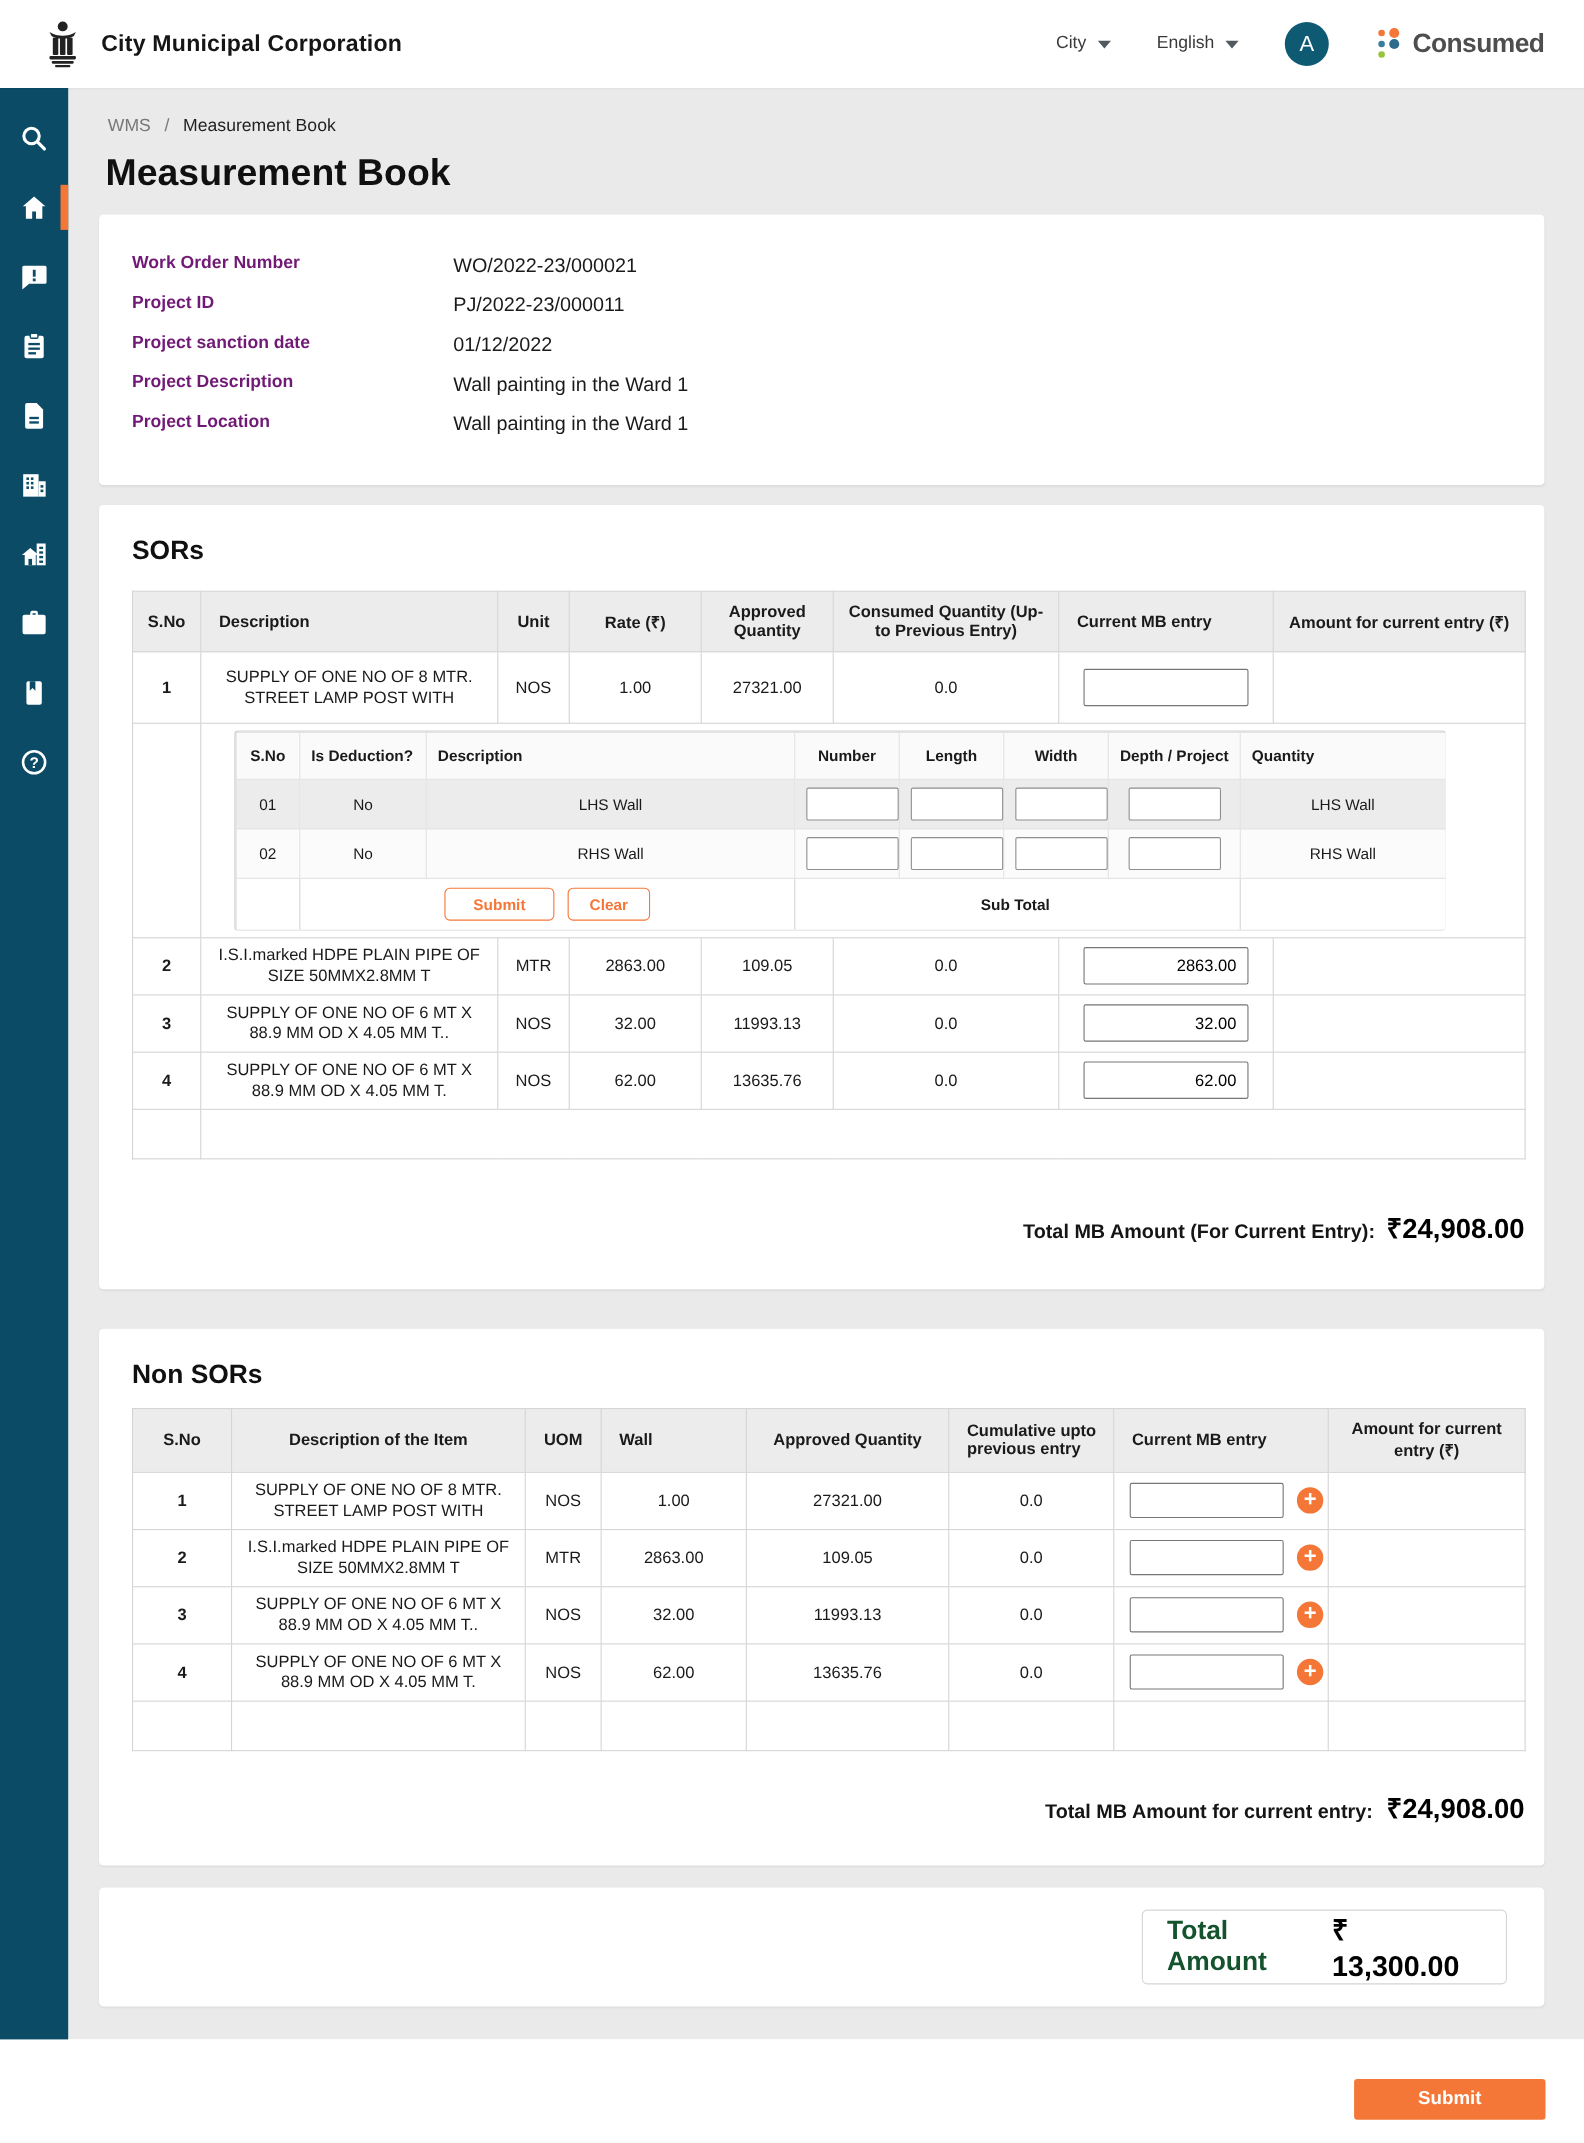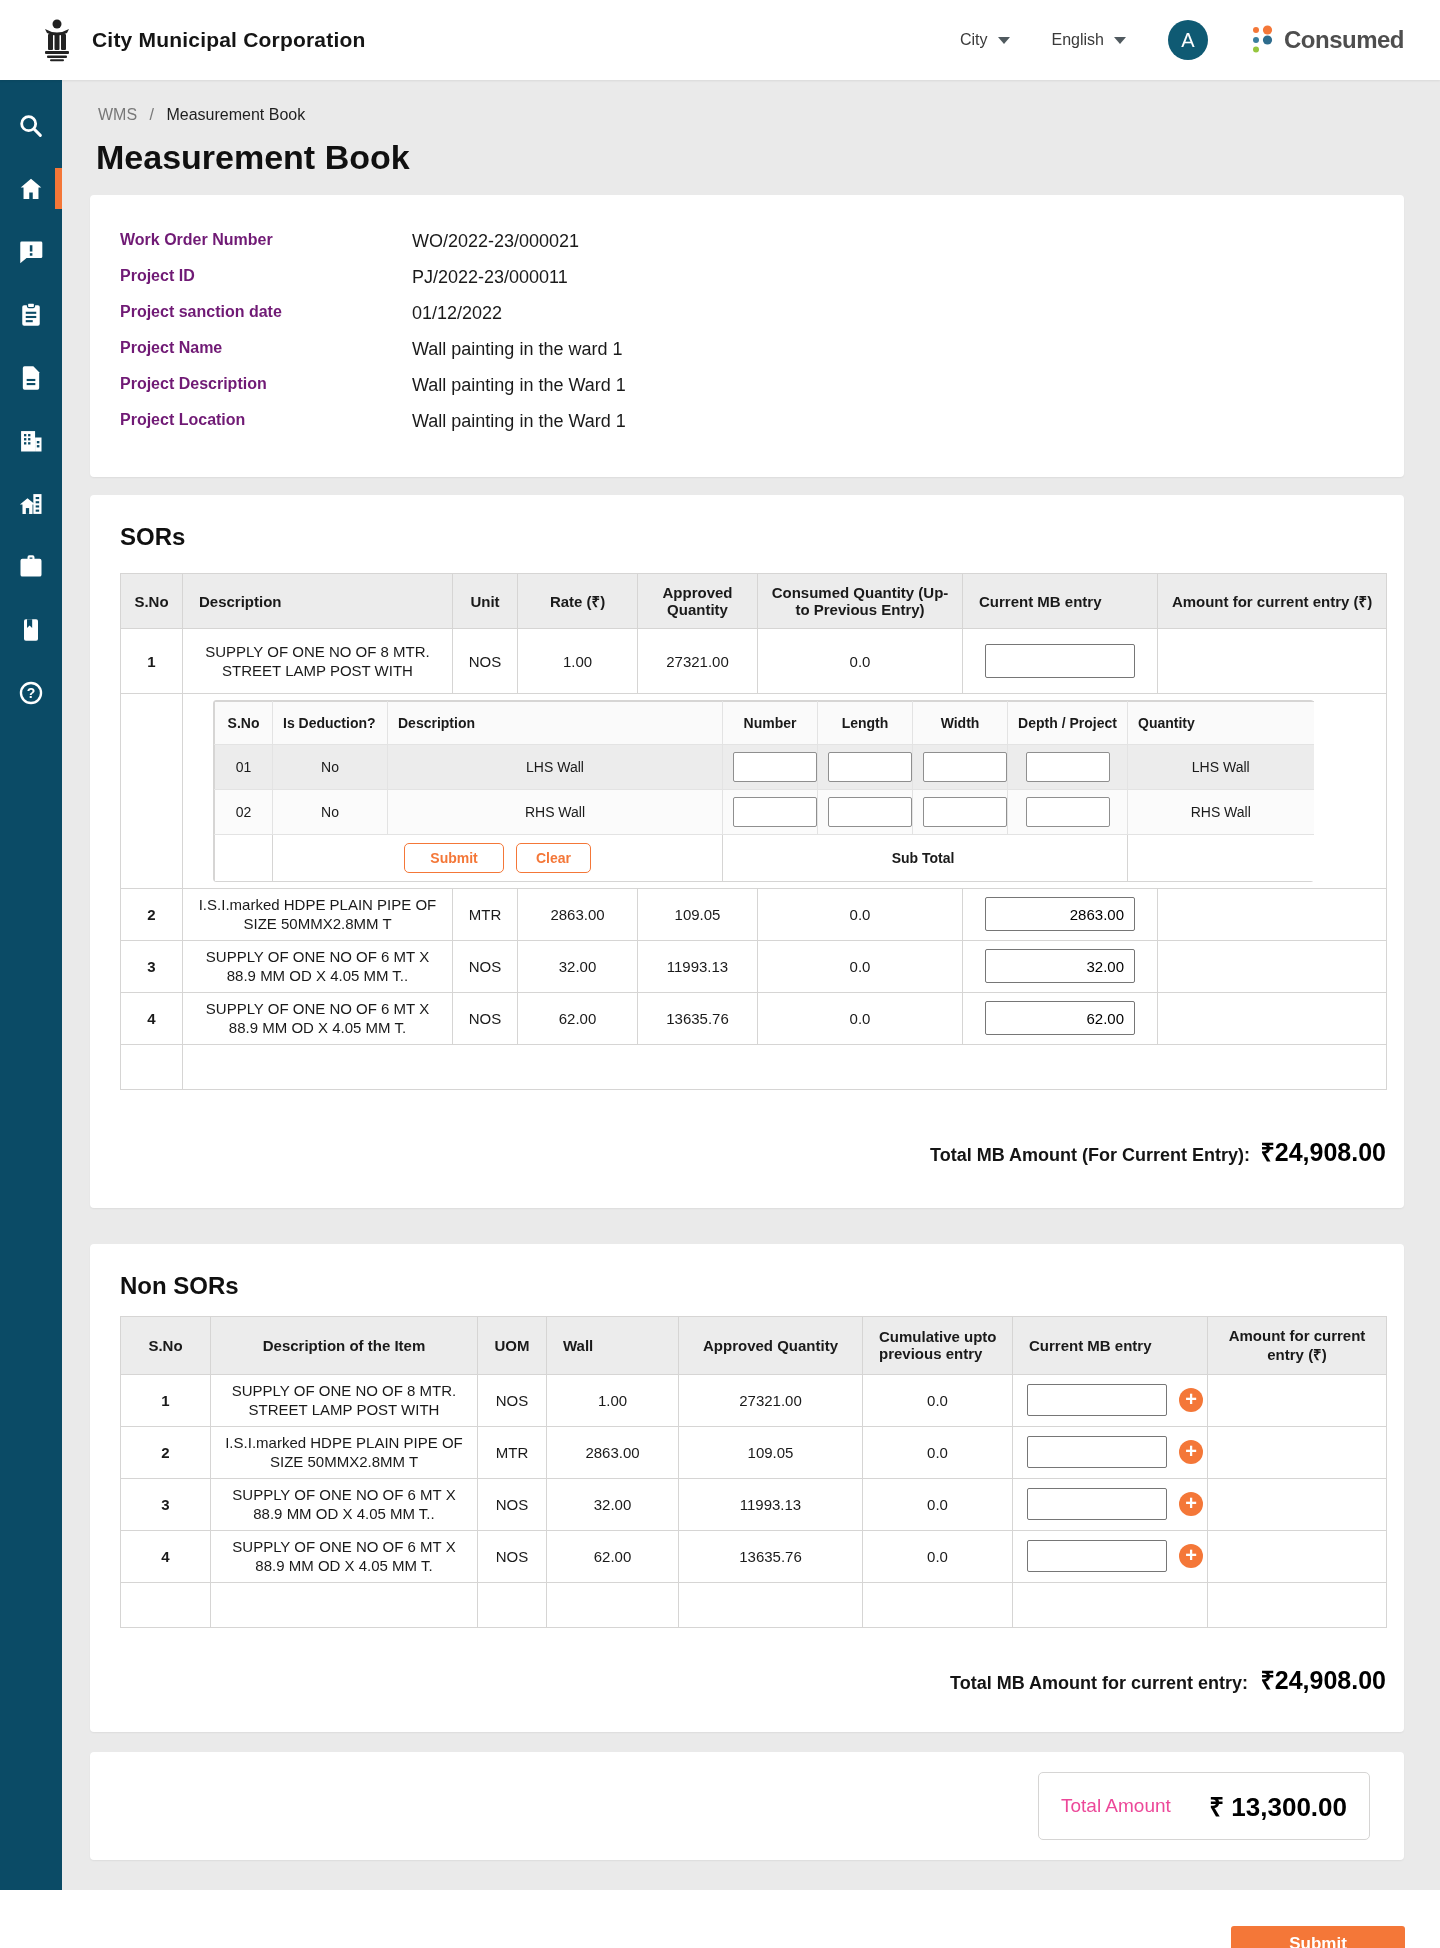--- a/index.html
+++ b/index.html
@@ -89,21 +89,21 @@
   .tot-line.nonsor .tot-label { margin-right:2px;text-align:right; }
 
   
   .mbe-cell { display:flex; align-items:center; gap:12px; padding-left:6px; }
   .mb-input.ns { width:140px; height:32px; text-align:left; }
   .plus-btn { width:24px; height:24px; border-radius:50%; background:#f47738; color:#fff; font-size:20px; font-weight:bold; line-height:22px; text-align:center; cursor:pointer; flex-shrink:0; }
 
   
   .summary { margin-top:20px; padding:20px 34px; display:flex; justify-content:flex-end; }
   .sum-box { width:332px; height:68px; border:1px solid #d6d5d4; border-radius:5px; display:flex; align-items:center; justify-content:space-between; padding:0 22px; }
-  .sum-label { font-size:19px; font-weight:normal; color:#ec4899; }
+  .sum-label { font-size:24px; font-weight:bold; color:#14532d; }
   .sum-value { font-size:26px; font-weight:bold; color:#000; }
 
   
   .footbar { height:88px; background:#fff; display:flex; justify-content:flex-end; }
   .btn-primary { margin:36px 35px 0 0; width:174px; height:37px; background:#f47738; color:#fff; border:none; border-radius:3px; font:bold 17px "Liberation Sans", sans-serif; cursor:pointer; }
 </style>
 </head>
 <body>
 
 <div class="topbar">
@@ -243,24 +243,20 @@
           <div class="d-label">Work Order Number</div>
           <div class="d-value">WO/2022-23/000021</div>
         </div>
       <div class="d-row">
           <div class="d-label">Project ID</div>
           <div class="d-value">PJ/2022-23/000011</div>
         </div>
       <div class="d-row">
           <div class="d-label">Project sanction date</div>
           <div class="d-value">01/12/2022</div>
-        </div>
-      <div class="d-row">
-          <div class="d-label">Project Name</div>
-          <div class="d-value">Wall painting in the ward 1</div>
         </div>
       <div class="d-row">
           <div class="d-label">Project Description</div>
           <div class="d-value">Wall painting in the Ward 1</div>
         </div>
       <div class="d-row">
           <div class="d-label">Project Location</div>
           <div class="d-value">Wall painting in the Ward 1</div>
         </div>
     </div>

